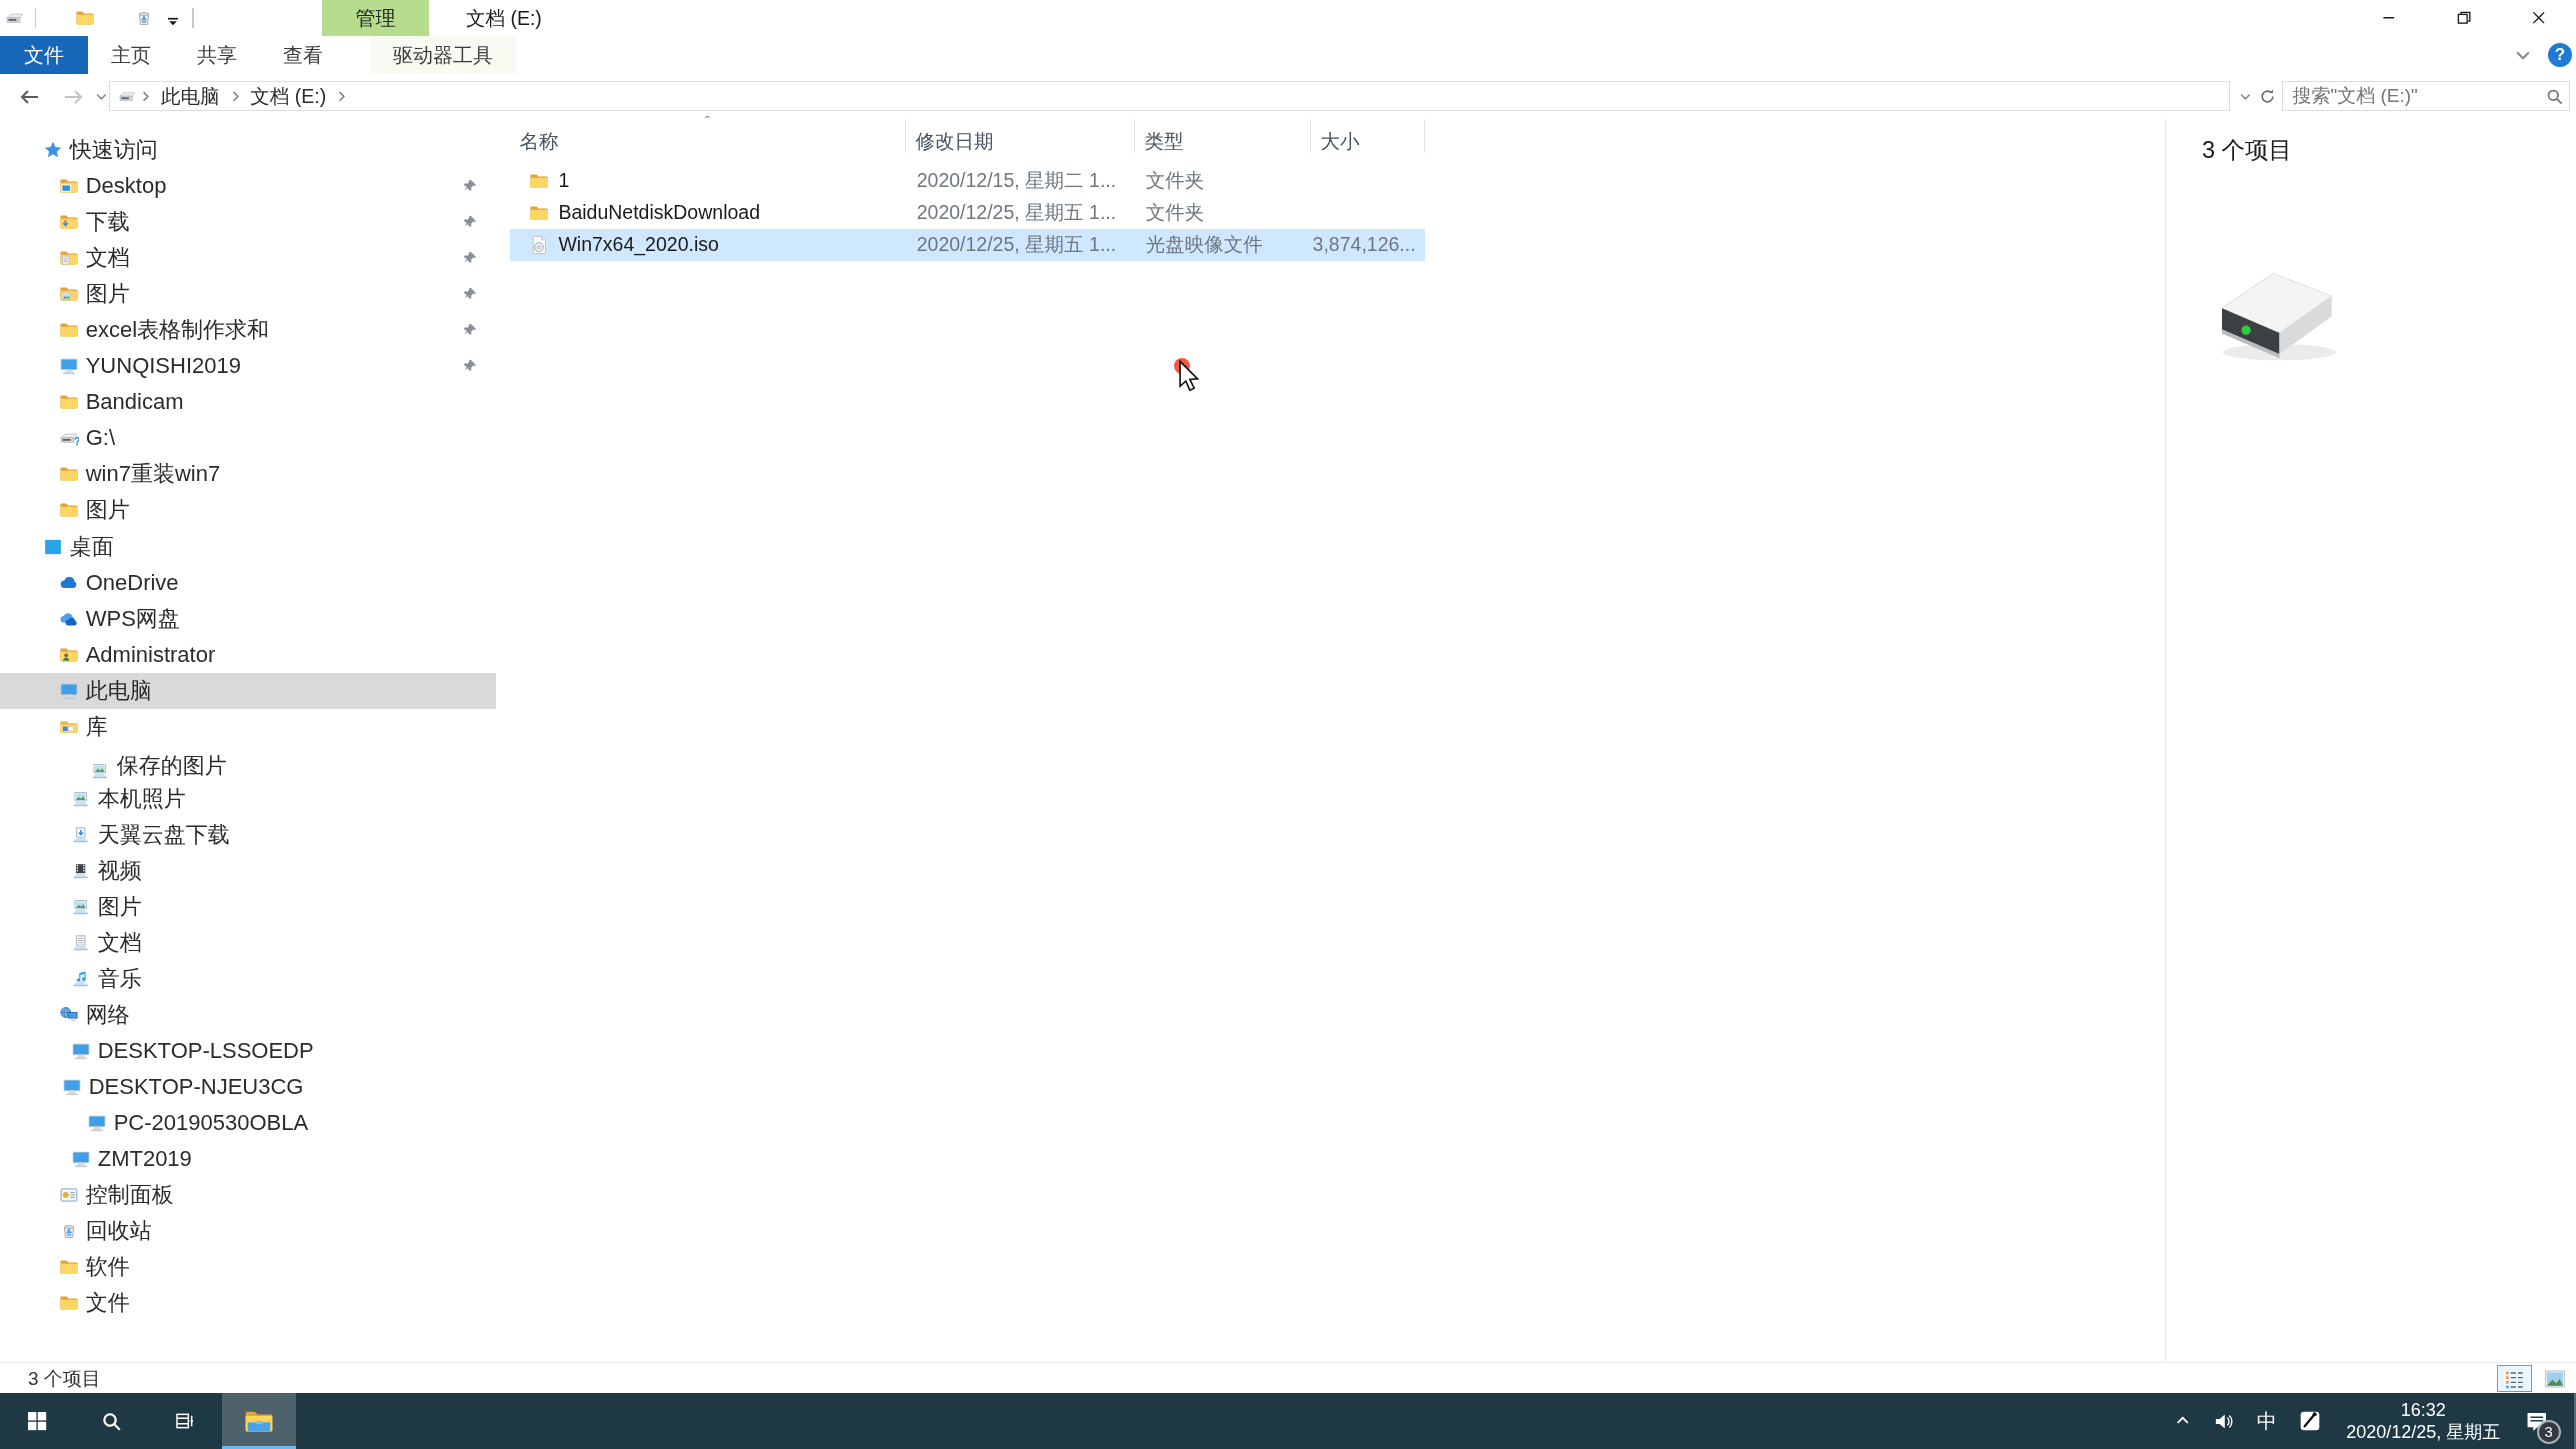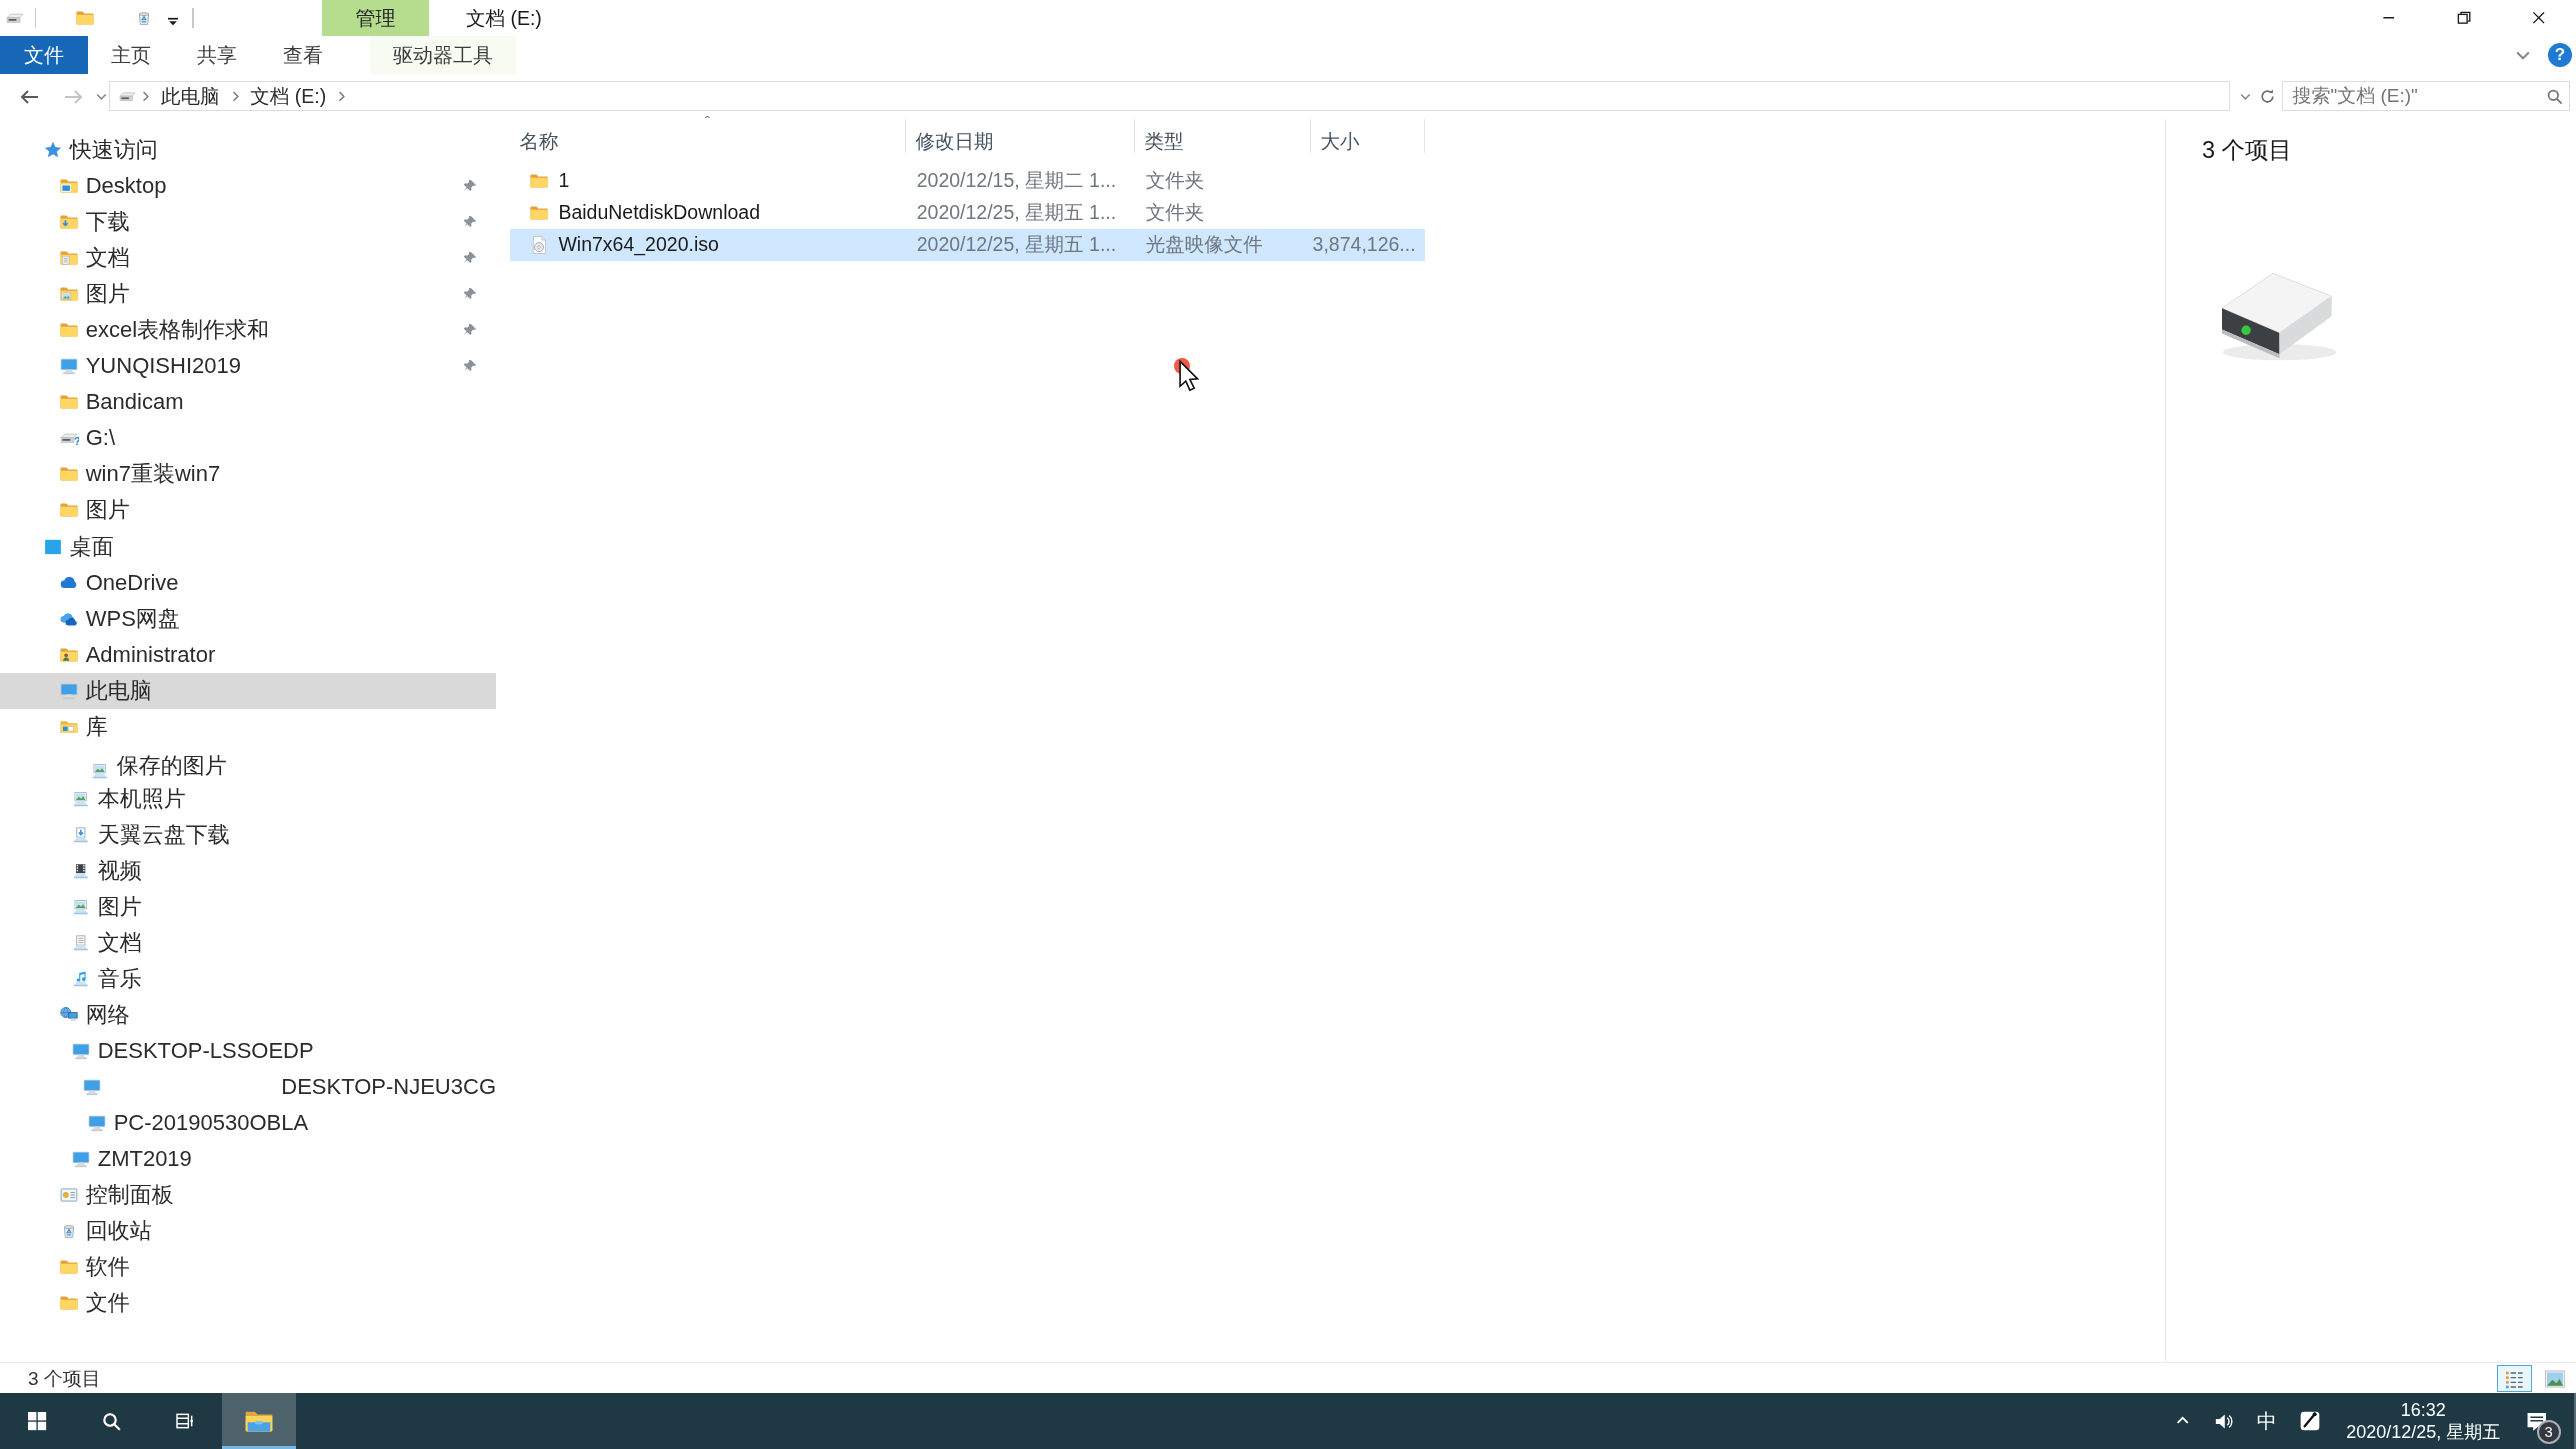--- a/index.html
+++ b/index.html
@@ -720,21 +720,21 @@
   </div>
 
   <div class="side-item" style="padding-left: 71px;">
     <svg class="sicon" viewBox="0 0 30 30" width="20" height="20">
             <use href="#sym-computer"></use>
           </svg>
     <span class="slabel">DESKTOP-LSSOEDP</span>
 
   </div>
 
-  <div class="side-item" style="padding-left: 82px; justify-content: space-between;">
+  <div class="side-item" style="padding-left: 62px;">
     <svg class="sicon" viewBox="0 0 30 30" width="20" height="20">
             <use href="#sym-computer"></use>
           </svg>
     <span class="slabel">DESKTOP-NJEU3CG</span>
 
   </div>
 
   <div class="side-item" style="padding-left: 87px; text-align: right;">
     <svg class="sicon" viewBox="0 0 30 30" width="20" height="20">
             <use href="#sym-computer"></use>

